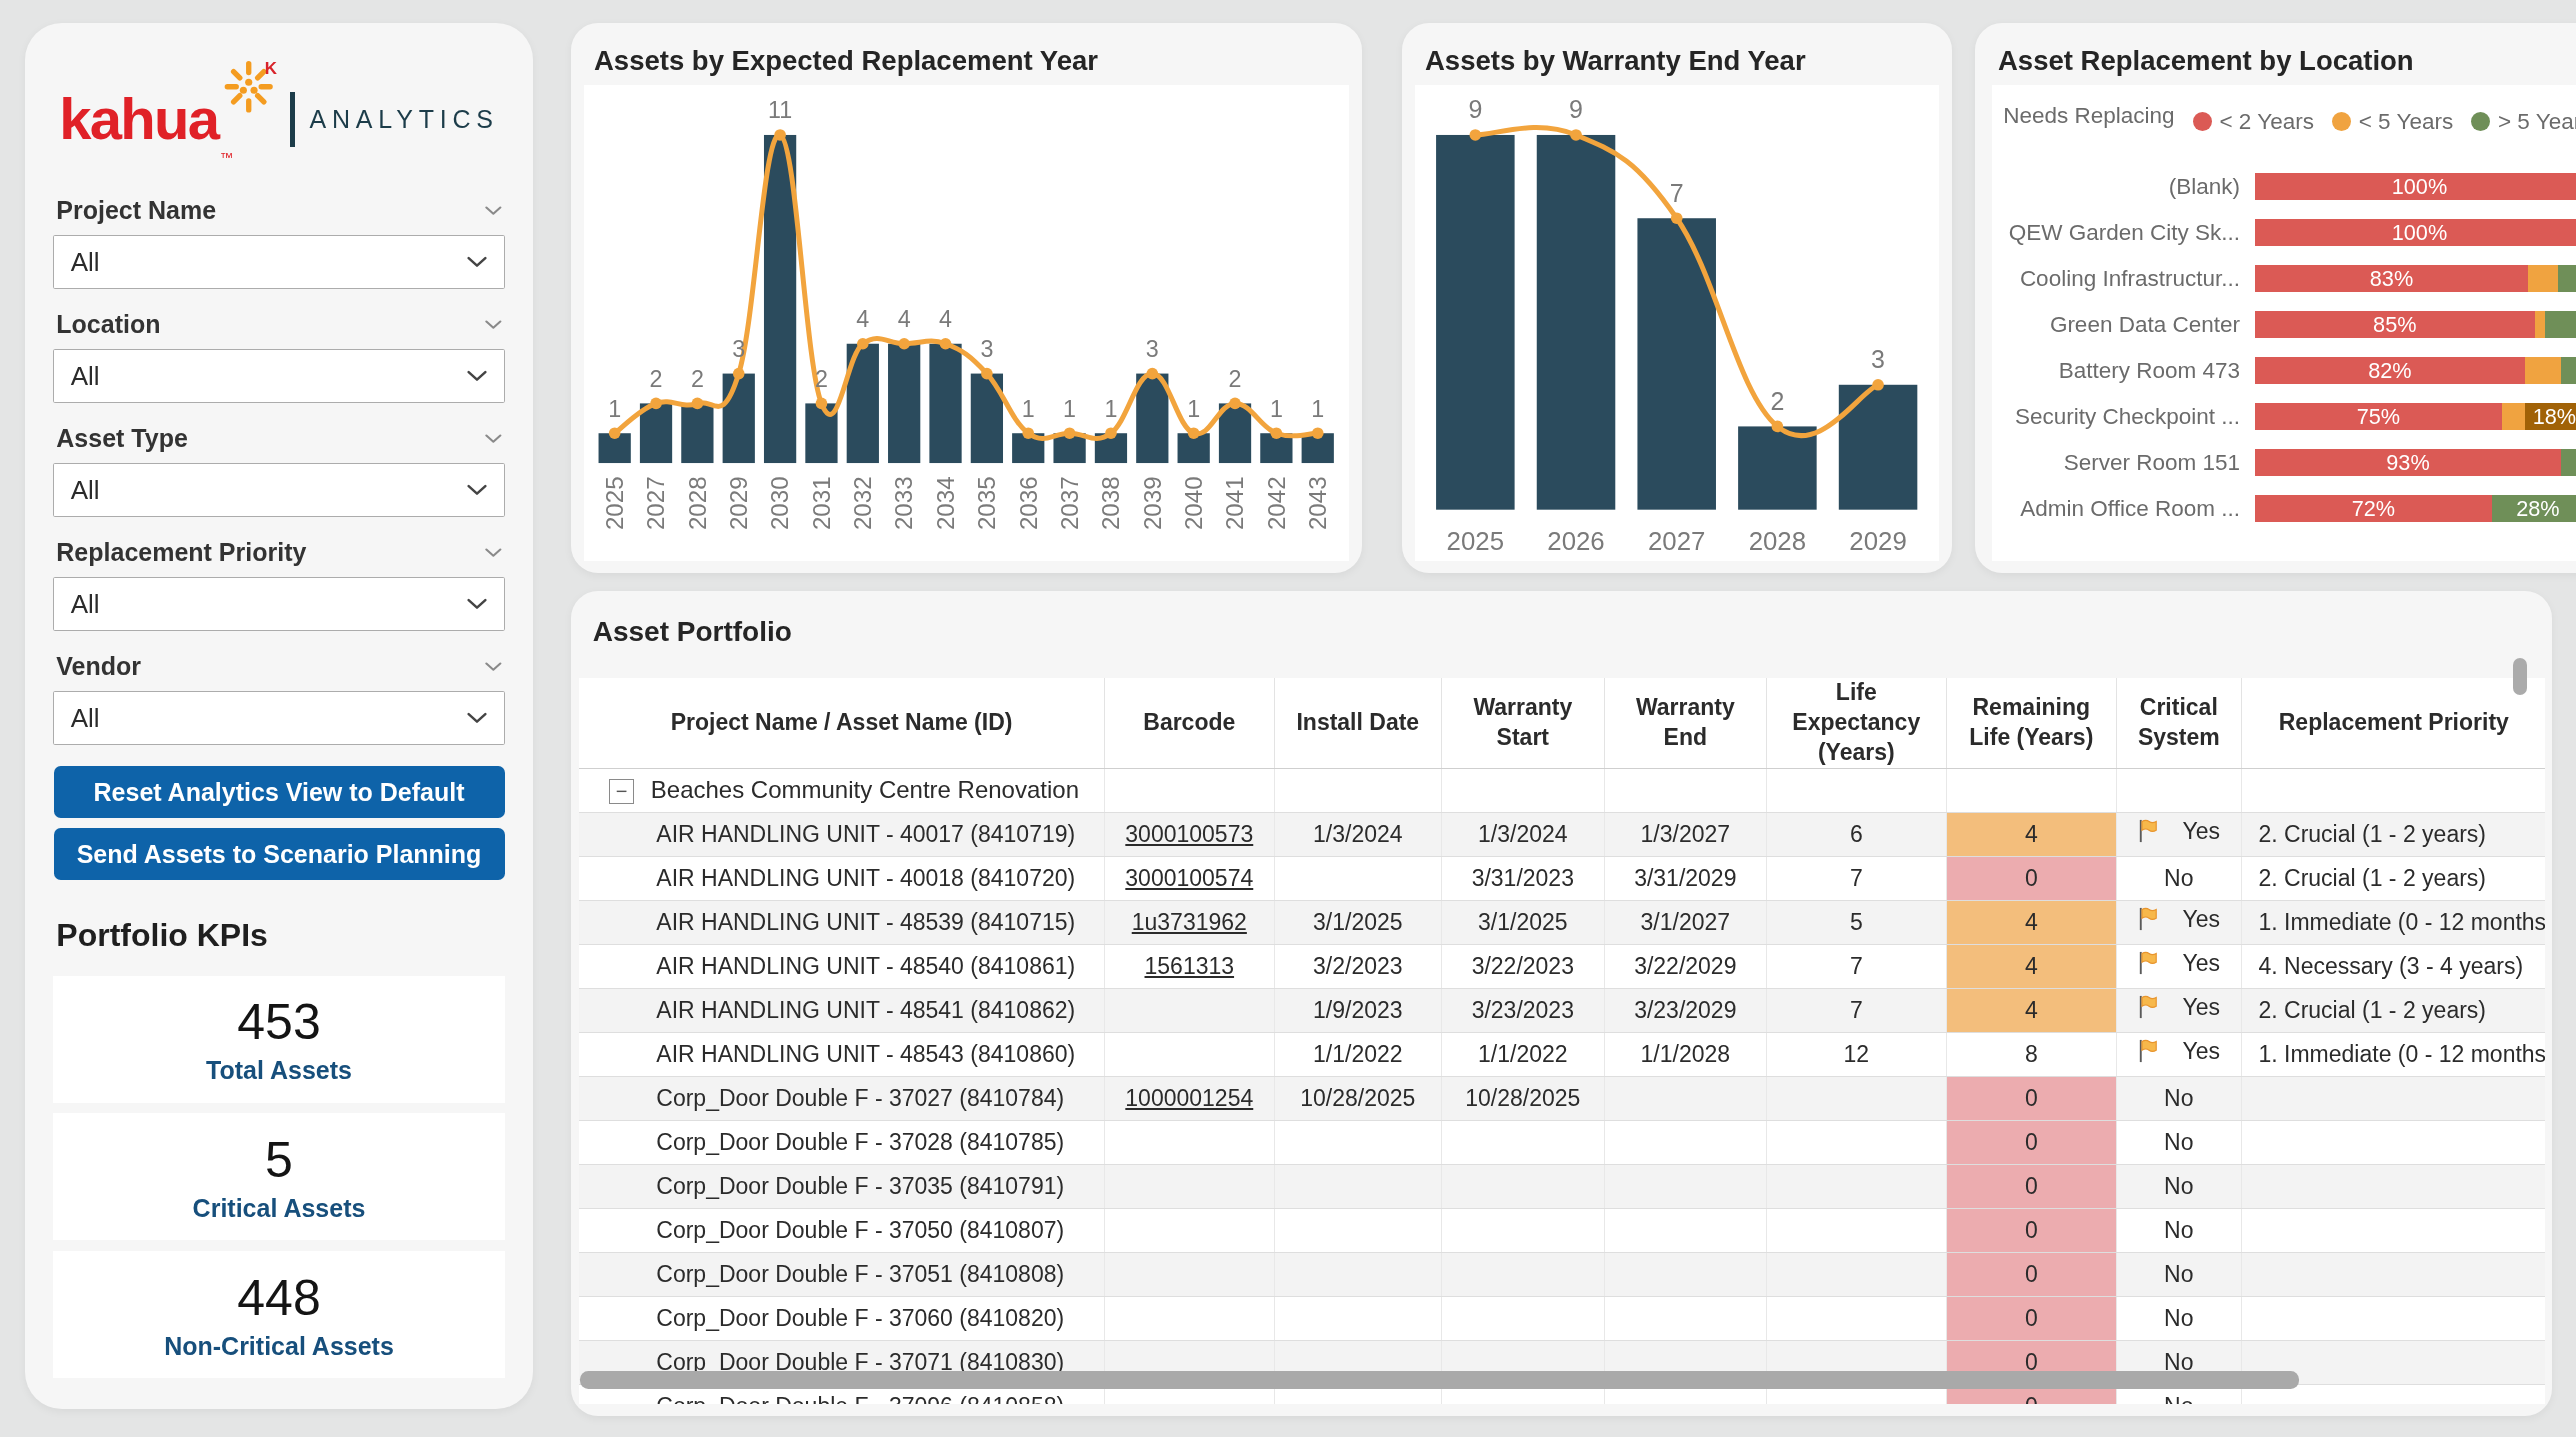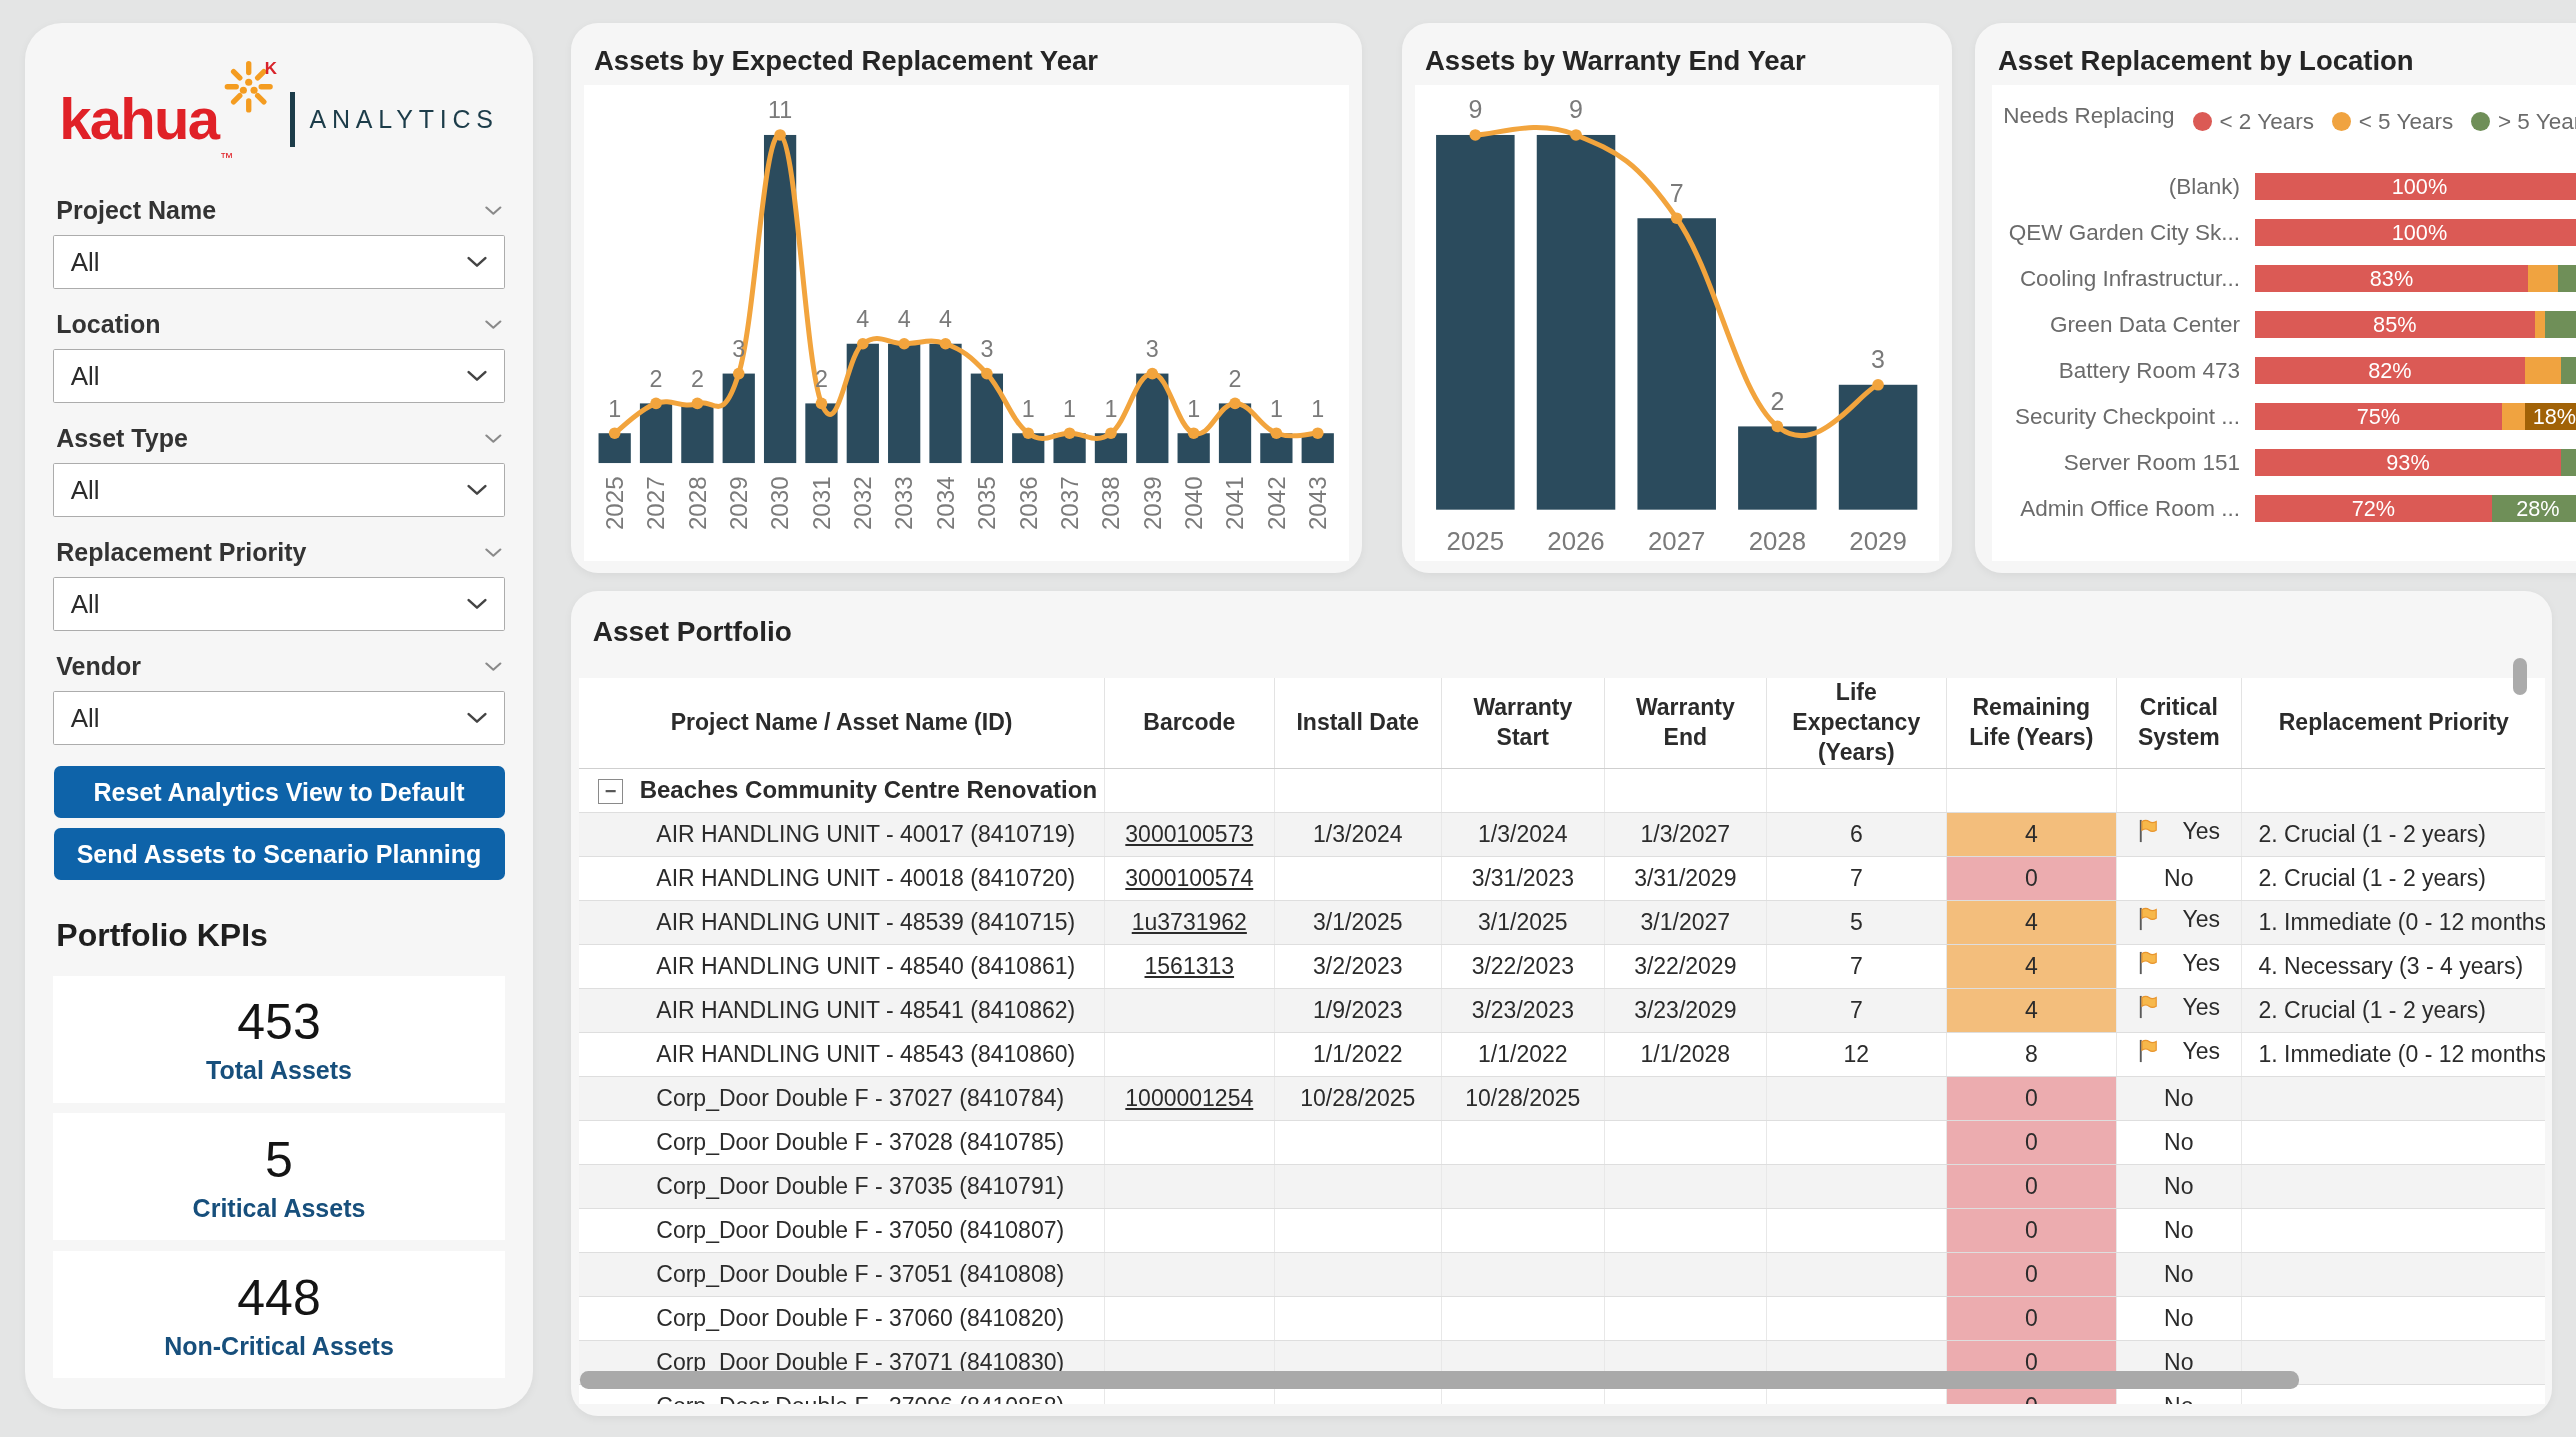--- a/index.html
+++ b/index.html
@@ -61,21 +61,21 @@
   .table-wrap{position:absolute;left:8.3px;top:87px;width:1966px;height:726px;background:#fff;overflow:hidden;}
   table{border-collapse:collapse;table-layout:fixed;width:1966px;font-size:23px;color:#2b2b2b;}
   th{font-weight:700;height:83px;vertical-align:middle;text-align:center;background:#fff;
      border-right:0.8px solid #E3E3E3;border-bottom:0.8px solid #CFCFCF;line-height:1.3;padding:0 8.3px;}
   td{height:43px;border-right:0.8px solid #E8E8E8;border-bottom:0.8px solid #DEDEDE;text-align:center;
      padding:0 6.7px;overflow:hidden;white-space:nowrap;}
   tr.alt td{background:#F3F3F3;}
   tr.alt td.rem-orange,td.rem-orange{background:#F3BE7C;}
   tr.alt td.rem-pink,td.rem-pink{background:#ECACAF;}
   .name-cell{text-align:left;padding-left:77px;}
-  .grp-cell{text-align:right;font-weight:700;font-size:24px;padding-left:11.7px;}
+  .grp-cell{text-align:center;font-weight:400;font-size:24px;padding-left:11.7px;}
   .grp-ico{display:inline-flex;align-items:center;justify-content:center;width:25px;height:25px;border:1.7px solid #8a8a8a;
            background:#fff;color:#555;font-size:20px;margin-right:16.7px;vertical-align:middle;box-sizing:border-box;cursor:pointer;}
   .bc{text-decoration:underline;cursor:pointer;}
   .pri-cell{text-align:left;padding-left:16.7px;}
   .crit{display:inline-flex;align-items:center;gap:26px;}
   .hscroll{position:absolute;left:9.2px;top:780px;width:1719px;height:17.5px;background:#A9A9A9;border-radius:8.3px;cursor:pointer;}
   .vscroll{position:absolute;right:25px;top:67px;width:14px;height:37px;background:#ABABAB;border-radius:7.5px;cursor:pointer;}
 </style>
 </head>
 <body>

